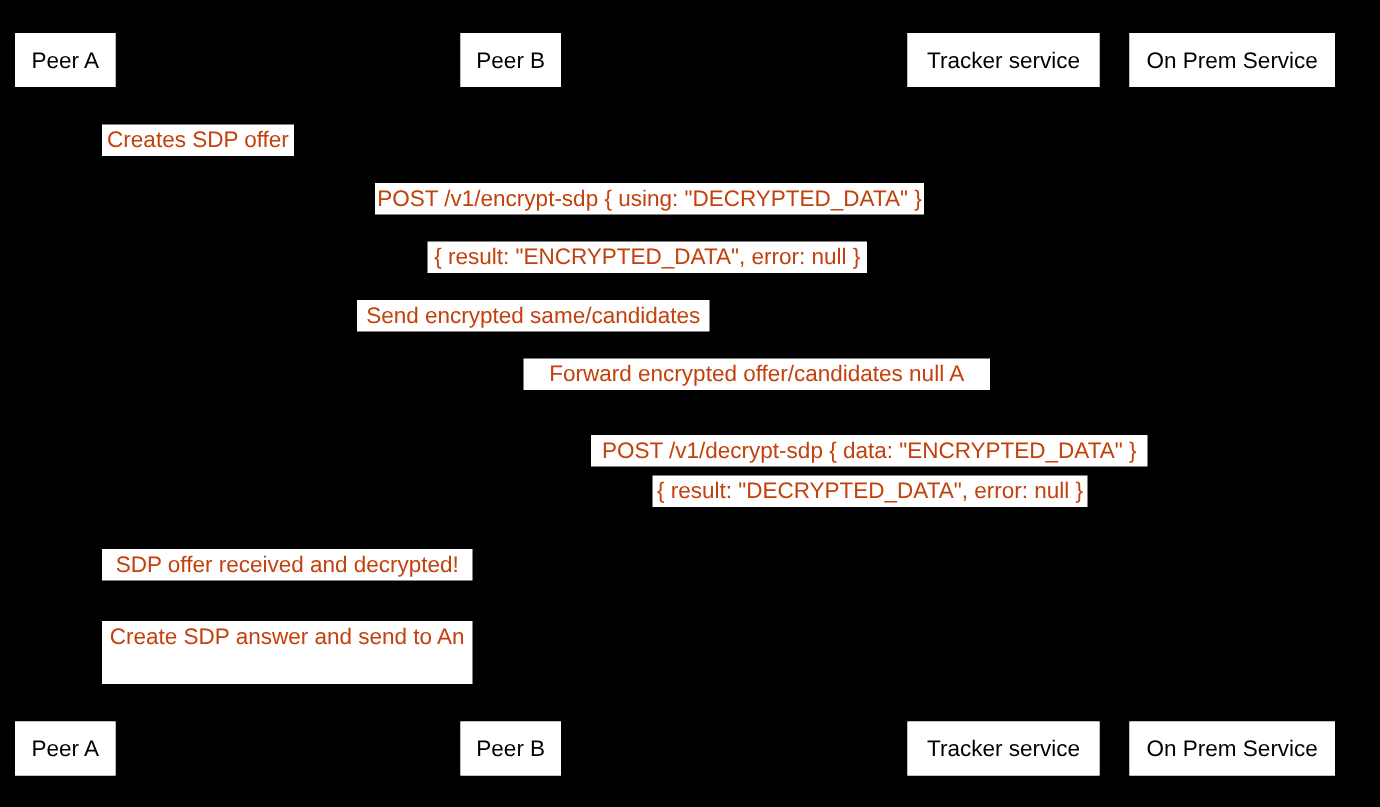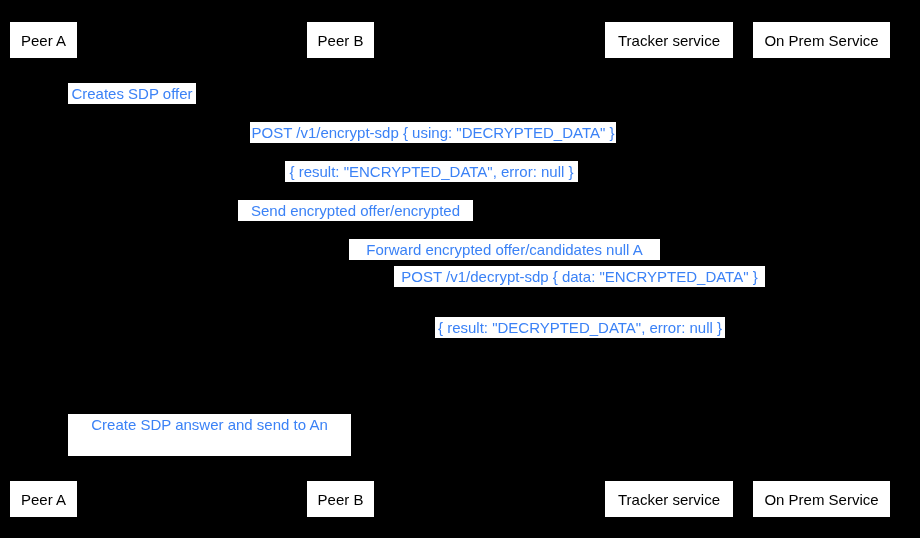--- a/index.html
+++ b/index.html
@@ -44,21 +44,21 @@
   .arrow {
     position: absolute;
     height: 0;
     border-top: 1px solid #000000;
   }
   
   .msg-label {
     position: absolute;
     box-sizing: border-box;
     background: #ffffff;
-    color: #3b82f6;
+    color: #c2410c;
     font-size: 15px;
     line-height: 21px;
     white-space: nowrap;
     text-align: center;
     overflow: hidden;
     padding: 0 1px;
   }
   .msg-label.two-line {
     white-space: normal;
     line-height: 21px;
@@ -92,30 +92,31 @@
   <div class="arrow" style="left:340px; top:338px; width:481px;"></div>
   <div class="arrow" style="left:340px; top:387px; width:85px;"></div>
   <div class="arrow" style="left:340px; top:456px; width:85px;"></div>
 
   <div class="msg-label" style="left:68px;  top:83px;  width:128px;">Creates SDP offer</div>
 
   <div class="msg-label" style="left:250px; top:122px; width:366px;">POST /v1/encrypt-sdp { using: "DECRYPTED_DATA" }</div>
 
   <div class="msg-label" style="left:285px; top:161px; width:293px;">{ result: "ENCRYPTED_DATA", error: null }</div>
 
-  <div class="msg-label" style="left:238px; top:200px; width:235px;">Send encrypted offer/encrypted</div>
+  <div class="msg-label" style="left:238px; top:200px; width:235px;">Send encrypted same/candidates</div>
 
   <div class="msg-label" style="left:349px; top:239px; width:311px;">Forward encrypted offer/candidates null A</div>
 
-  <div class="msg-label" style="left:394px; top:266px; width:371px;">POST /v1/decrypt-sdp { data: "ENCRYPTED_DATA" }</div>
+  <div class="msg-label" style="left:394px; top:290px; width:371px;">POST /v1/decrypt-sdp { data: "ENCRYPTED_DATA" }</div>
 
   <div class="msg-label" style="left:435px; top:317px; width:290px;">{ result: "DECRYPTED_DATA", error: null }</div>
 
+  <div class="msg-label" style="left:68px;  top:366px; width:247px;">SDP offer received and decrypted!</div>
 
-  <div class="msg-label two-line" style="left:68px;  top:414px; width:283px; height:42px;">
+  <div class="msg-label two-line" style="left:68px;  top:414px; width:247px; height:42px;">
     <span class="line">Create SDP answer and send to An</span>
   </div>
 
   <div class="participant" style="left:10px;  top:481px; width:67px;">Peer A</div>
   <div class="participant" style="left:307px; top:481px; width:67px;">Peer B</div>
   <div class="participant" style="left:605px; top:481px; width:128px;">Tracker service</div>
   <div class="participant" style="left:753px; top:481px; width:137px;">On Prem Service</div>
 
 </div>
 

